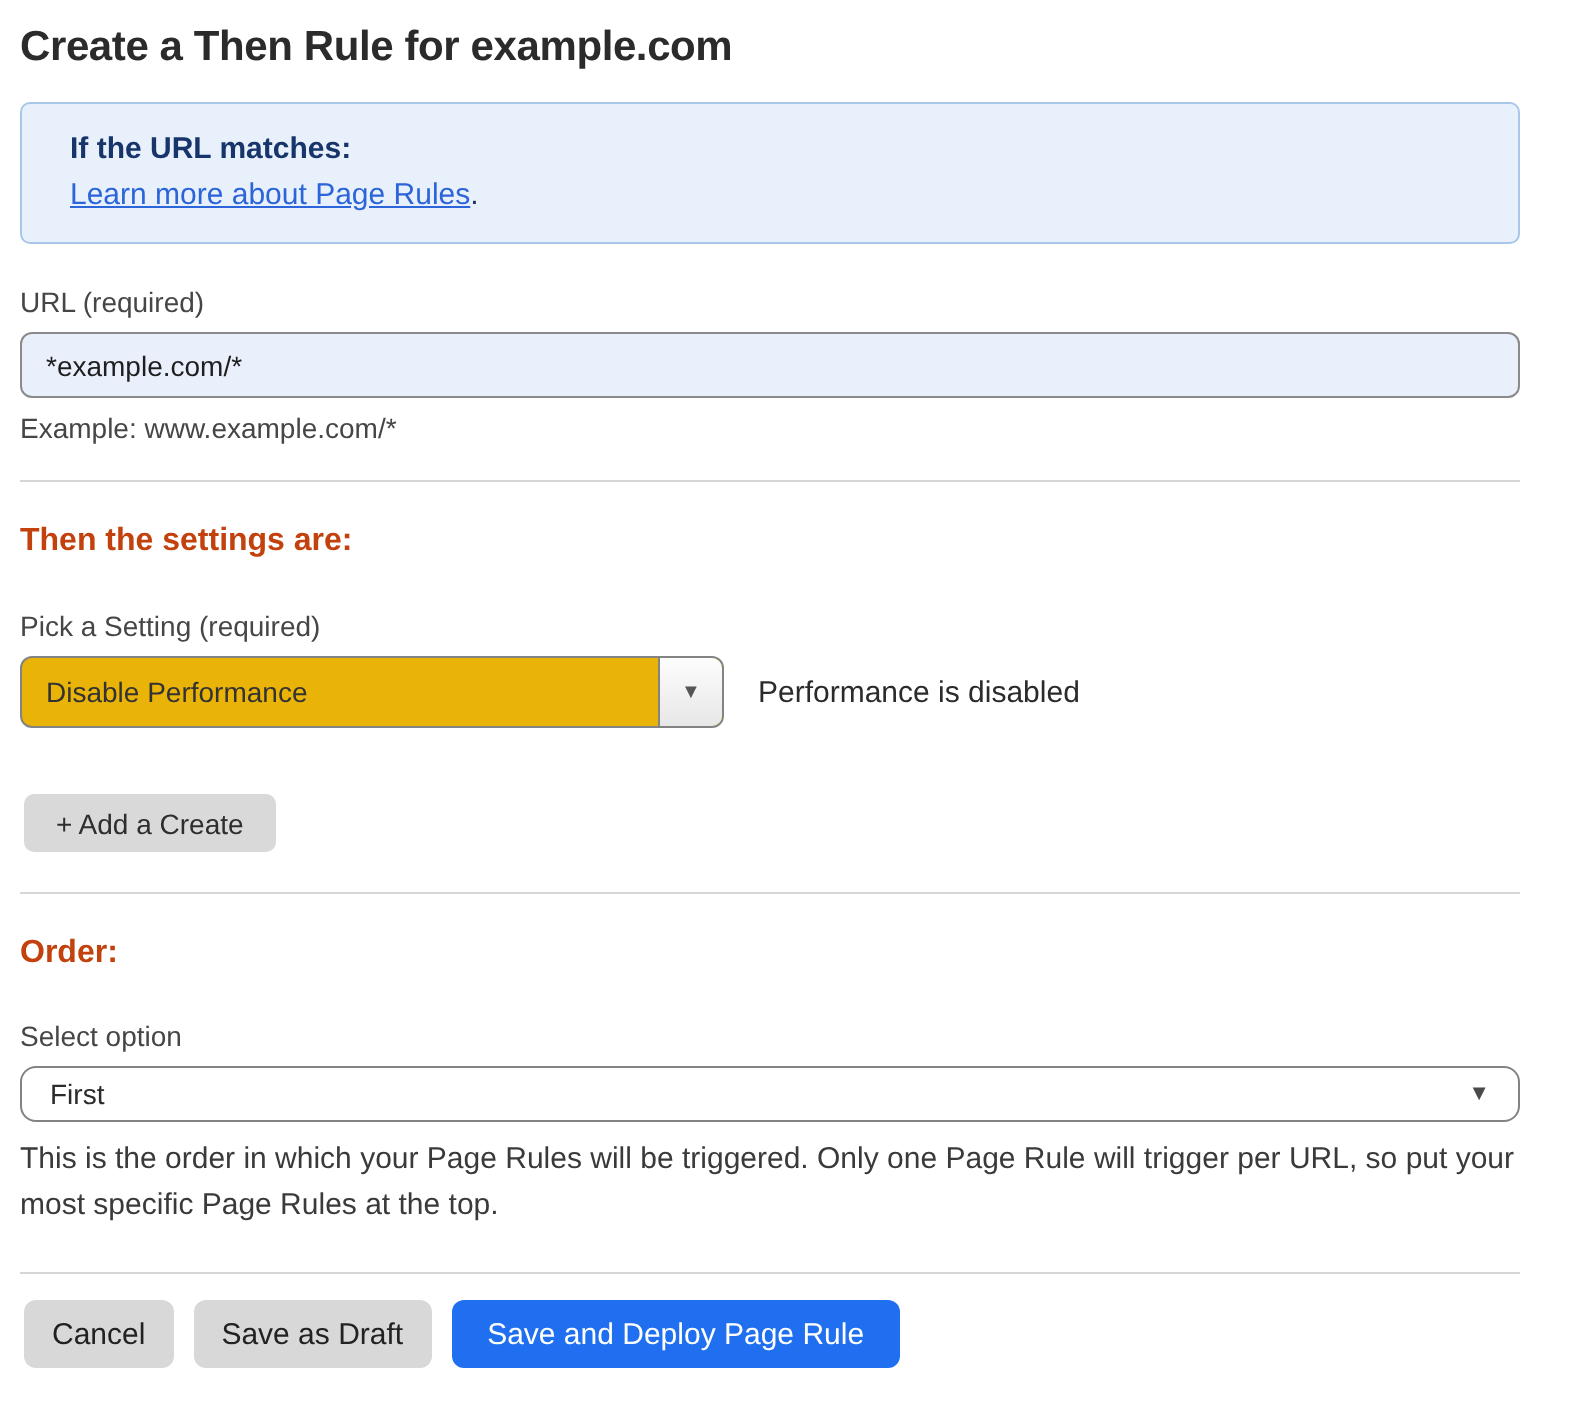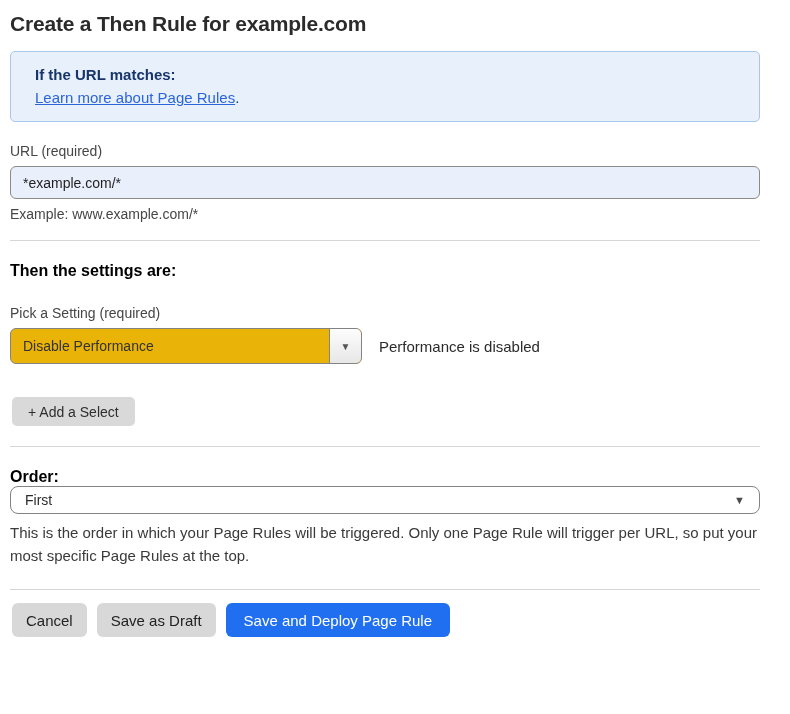--- a/index.html
+++ b/index.html
@@ -68,21 +68,21 @@
     border-top: 1px solid #d6d6d6;
     margin: 0;
   }
   .divider.d1 { margin-top: 18px; }
   .divider.d2 { margin-top: 20px; }
   .divider.d3 { margin-top: 22px; }
 
   .section-heading {
     font-size: 16px;
     font-weight: 700;
-    color: #000000;
+    color: #c2410c;
     margin-top: 21px;
   }
 
   .picker-label { margin-top: 25px; }
 
   .setting-row {
     display: flex;
     align-items: center;
     gap: 17px;
   }
@@ -211,26 +211,27 @@
   <div class="setting-row">
     <div class="setting-dropdown">
       <div class="dd-value">Disable Performance</div>
       <div class="dd-arrow-box">
           <span>▼</span>
         </div>
     </div>
     <div class="status-text">Performance is disabled</div>
   </div>
 
-  <button class="add-setting-btn">+ Add a Select</button>
+  <button class="add-setting-btn">+ Add a Create</button>
 
   <hr class="divider d2">
 
   <div class="section-heading">Order:</div>
 
+  <div class="field-label order-select-label">Select option</div>
 
   <div class="order-select">
     <span>First</span>
     <span class="chevron">▼</span>
   </div>
 
   <div class="help-text">This is the order in which your Page Rules will be triggered. Only one Page Rule will trigger per URL, so put your most specific Page Rules at the top.</div>
 
   <hr class="divider d3">
 

